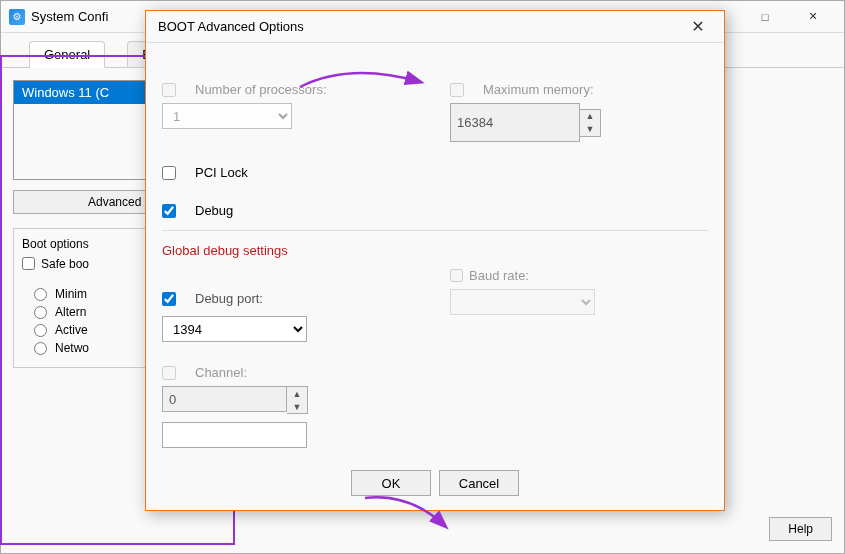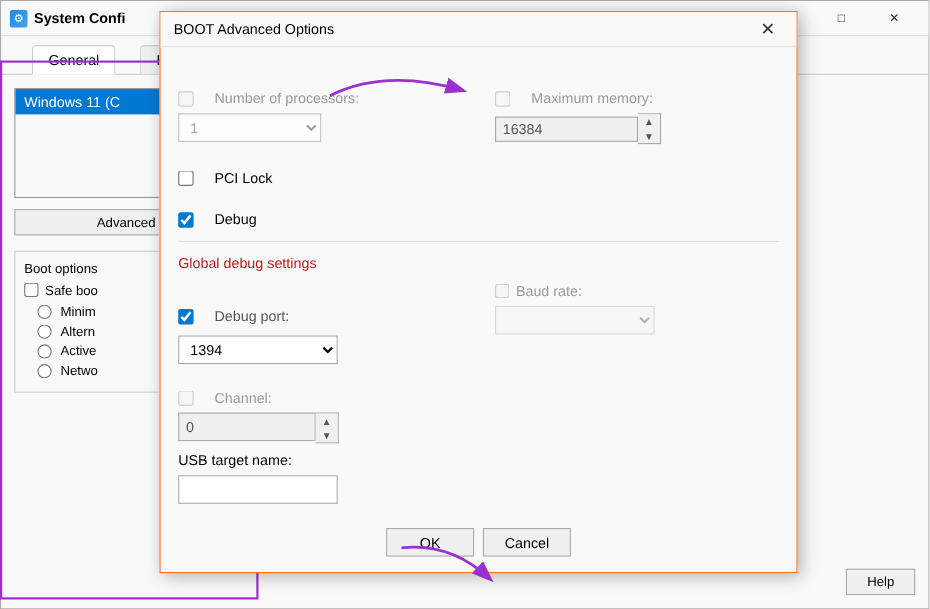--- a/index.html
+++ b/index.html
@@ -47,21 +47,20 @@
       display: flex;
       align-items: center;
       justify-content: center;
       font-size: 10px;
       color: white;
     }
 
     .bg-title-text {
       font-size: 13px;
       color: #000;
-      font-weight: bold;
     }
 
     .bg-win-controls {
       display: flex;
       gap: 2px;
     }
 
     .bg-win-btn {
       width: 46px;
       height: 32px;
@@ -144,21 +143,21 @@
 
     .bg-boot-options-title {
       font-size: 12px;
       margin-bottom: 6px;
     }
 
     .bg-checkbox-row {
       display: flex;
       align-items: flex-start;
       gap: 6px;
-      margin-bottom: 5px;
+      margin-bottom: 16px;
       font-size: 12px;
     }
 
     .bg-radio-row {
       display: flex;
       align-items: center;
       gap: 8px;
       margin-bottom: 4px;
       margin-left: 12px;
       font-size: 12px;
@@ -285,21 +284,21 @@
       width: 130px;
       height: 26px;
       border: 1px solid #aaa;
       background: white;
       font-size: 13px;
       padding: 2px 6px;
     }
 
     .spinner-input {
       width: 130px;
-      height: 23px;
+      height: 39px;
       border: 1px solid #aaa;
       background: #f0f0f0;
       font-size: 13px;
       padding: 2px 6px;
       color: #555;
     }
 
     .spinner-btns {
       display: flex;
       flex-direction: column;
@@ -660,21 +659,20 @@
             <div class="channel-spinner-wrap">
               <input class="channel-input" type="text" disabled="" value="0" style="">
               <div class="spinner-btns">
                 <button class="spinner-btn">▲</button>
                 <button class="spinner-btn">▼</button>
               </div>
             </div>
           </div>
 
           <div>
-            <div class="usb-target-label">USB target name:</div>
             <input class="usb-target-input" type="text" value="" style="">
           </div>
         </div>
 
         <div class="modal-right-col">
 
           <div>
             <label class="baud-rate-label">
               <input type="checkbox" disabled="" style="">
               <span>Baud rate:</span>

